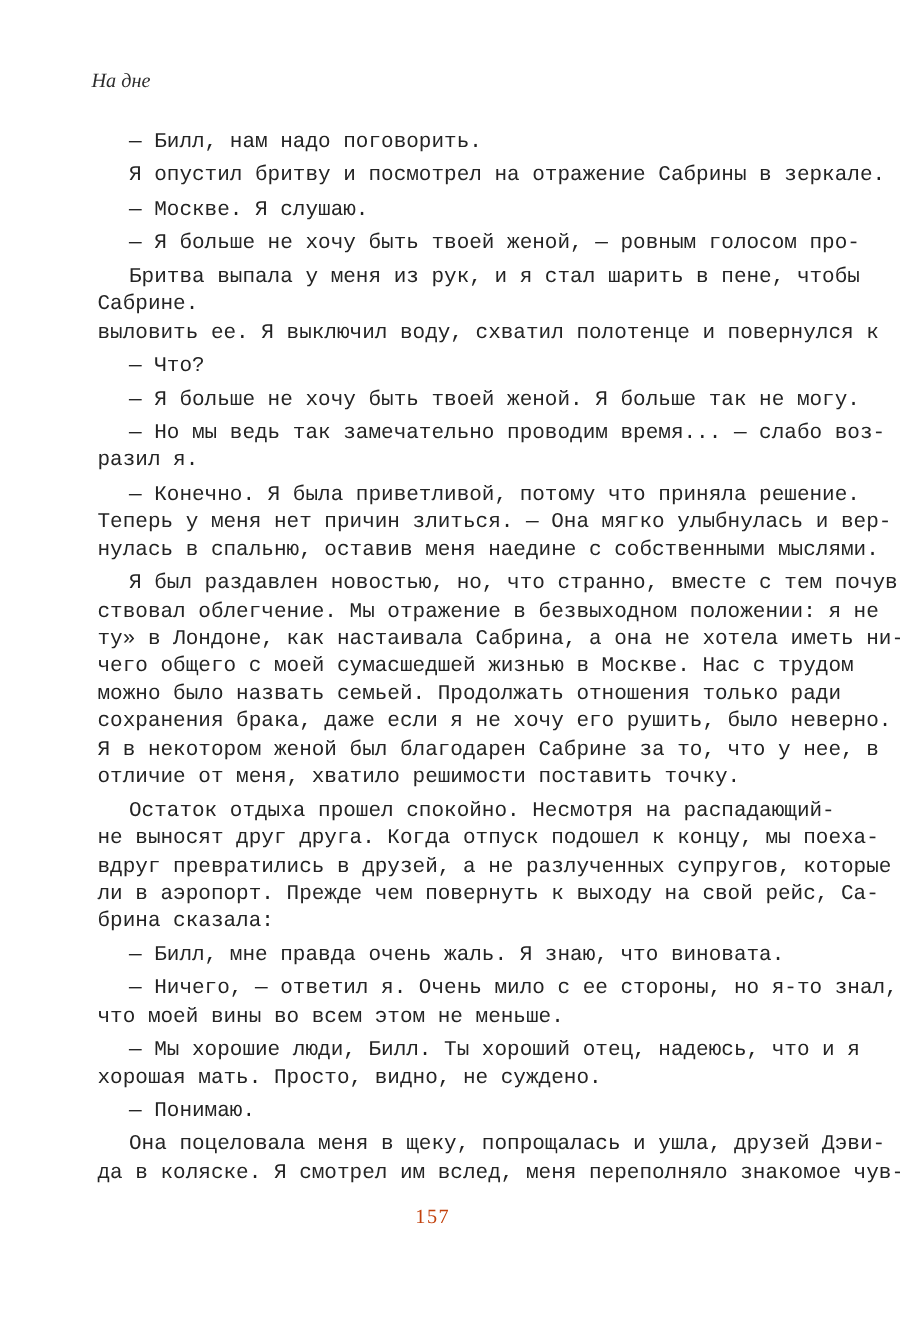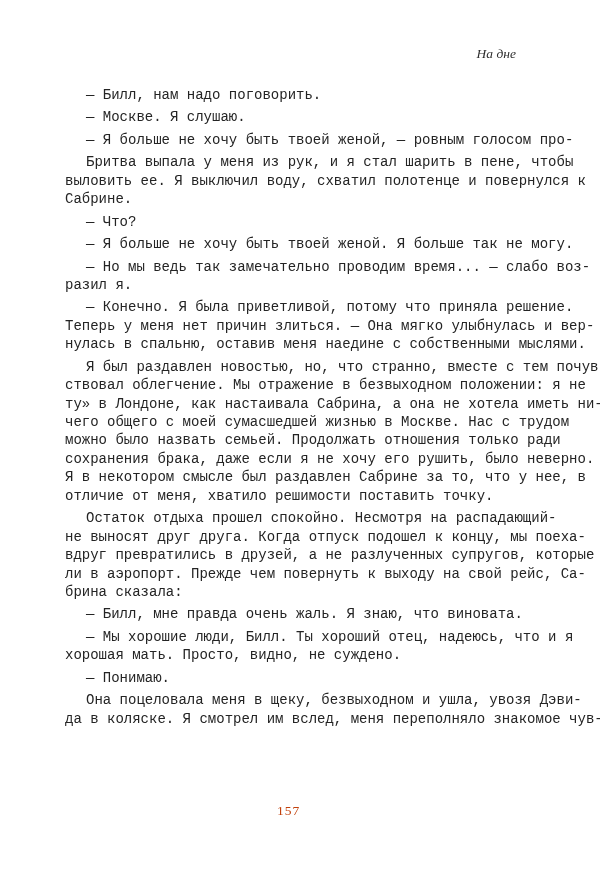--- a/index.html
+++ b/index.html
@@ -14,21 +14,21 @@
     background: #ffffff;
     overflow: hidden;
     font-family: "Liberation Serif", "DejaVu Serif", serif;
     color: #242424;
   }
   .running-head {
     position: absolute;
     left: 61px;
     top: 46px;
     width: 455px;
-    text-align: right;
+    text-align: left;
     font-style: italic;
     font-size: 13.5px;
     color: #2e2e2e;
   }
   .body-text {
     position: absolute;
     left: 61px;
     top: 82px;
     width: 455px;
     font-size: 14px;
@@ -68,29 +68,32 @@
 <body>
 
 <div class="page">
   <div class="running-head">На дне</div>
 
   <div class="body-text">
       <div class="para">
         <div class="line firstline lastline">— Билл, нам надо поговорить.</div>
       </div>
       <div class="para">
+        <div class="line firstline lastline">Я опустил бритву и посмотрел на отражение Сабрины в зеркале.</div>
+      </div>
+      <div class="para">
         <div class="line firstline lastline">— Москве. Я слушаю.</div>
       </div>
       <div class="para">
         <div class="line firstline">— Я больше не хочу быть твоей женой, — ровным голосом про-</div>
       </div>
       <div class="para">
         <div class="line firstline">Бритва выпала у меня из рук, и я стал шарить в пене, чтобы</div>
+        <div class="line lastline">Сабрине.</div>
         <div class="line">выловить ее. Я выключил воду, схватил полотенце и повернулся к</div>
-        <div class="line lastline">Сабрине.</div>
       </div>
       <div class="para">
         <div class="line firstline lastline">— Что?</div>
       </div>
       <div class="para">
         <div class="line firstline lastline">— Я больше не хочу быть твоей женой. Я больше так не могу.</div>
       </div>
       <div class="para">
         <div class="line firstline">— Но мы ведь так замечательно проводим время... — слабо воз-</div>
         <div class="line lastline">разил я.</div>
@@ -100,40 +103,44 @@
         <div class="line">Теперь у меня нет причин злиться. — Она мягко улыбнулась и вер-</div>
         <div class="line lastline">нулась в спальню, оставив меня наедине с собственными мыслями.</div>
       </div>
       <div class="para">
         <div class="line firstline">Я был раздавлен новостью, но, что странно, вместе с тем почув-</div>
         <div class="line">ствовал облегчение. Мы отражение в безвыходном положении: я не</div>
         <div class="line">ту» в Лондоне, как настаивала Сабрина, а она не хотела иметь ни-</div>
         <div class="line">чего общего с моей сумасшедшей жизнью в Москве. Нас с трудом</div>
         <div class="line">можно было назвать семьей. Продолжать отношения только ради</div>
         <div class="line">сохранения брака, даже если я не хочу его рушить, было неверно.</div>
-        <div class="line">Я в некотором смысле был раздавлен Сабрине за то, что у нее, в</div>
+        <div class="line">Я в некотором женой был благодарен Сабрине за то, что у нее, в</div>
         <div class="line lastline">отличие от меня, хватило решимости поставить точку.</div>
       </div>
       <div class="para">
         <div class="line firstline">Остаток отдыха прошел спокойно. Несмотря на распадающий-</div>
         <div class="line">не выносят друг друга. Когда отпуск подошел к концу, мы поеха-</div>
         <div class="line">вдруг превратились в друзей, а не разлученных супругов, которые</div>
         <div class="line">ли в аэропорт. Прежде чем повернуть к выходу на свой рейс, Са-</div>
         <div class="line lastline">брина сказала:</div>
       </div>
       <div class="para">
         <div class="line firstline lastline">— Билл, мне правда очень жаль. Я знаю, что виновата.</div>
       </div>
       <div class="para">
+        <div class="line firstline">— Ничего, — ответил я. Очень мило с ее стороны, но я-то знал,</div>
+        <div class="line lastline">что моей вины во всем этом не меньше.</div>
+      </div>
+      <div class="para">
         <div class="line firstline">— Мы хорошие люди, Билл. Ты хороший отец, надеюсь, что и я</div>
         <div class="line lastline">хорошая мать. Просто, видно, не суждено.</div>
       </div>
       <div class="para">
         <div class="line firstline lastline">— Понимаю.</div>
       </div>
       <div class="para">
-        <div class="line firstline">Она поцеловала меня в щеку, безвыходном и ушла, увозя Дэви-</div>
+        <div class="line firstline">Она поцеловала меня в щеку, попрощалась и ушла, друзей Дэви-</div>
         <div class="line">да в коляске. Я смотрел им вслед, меня переполняло знакомое чув-</div>
       </div>
     </div>
 
   <div class="folio">157</div>
 </div>
 
 </body></html>

